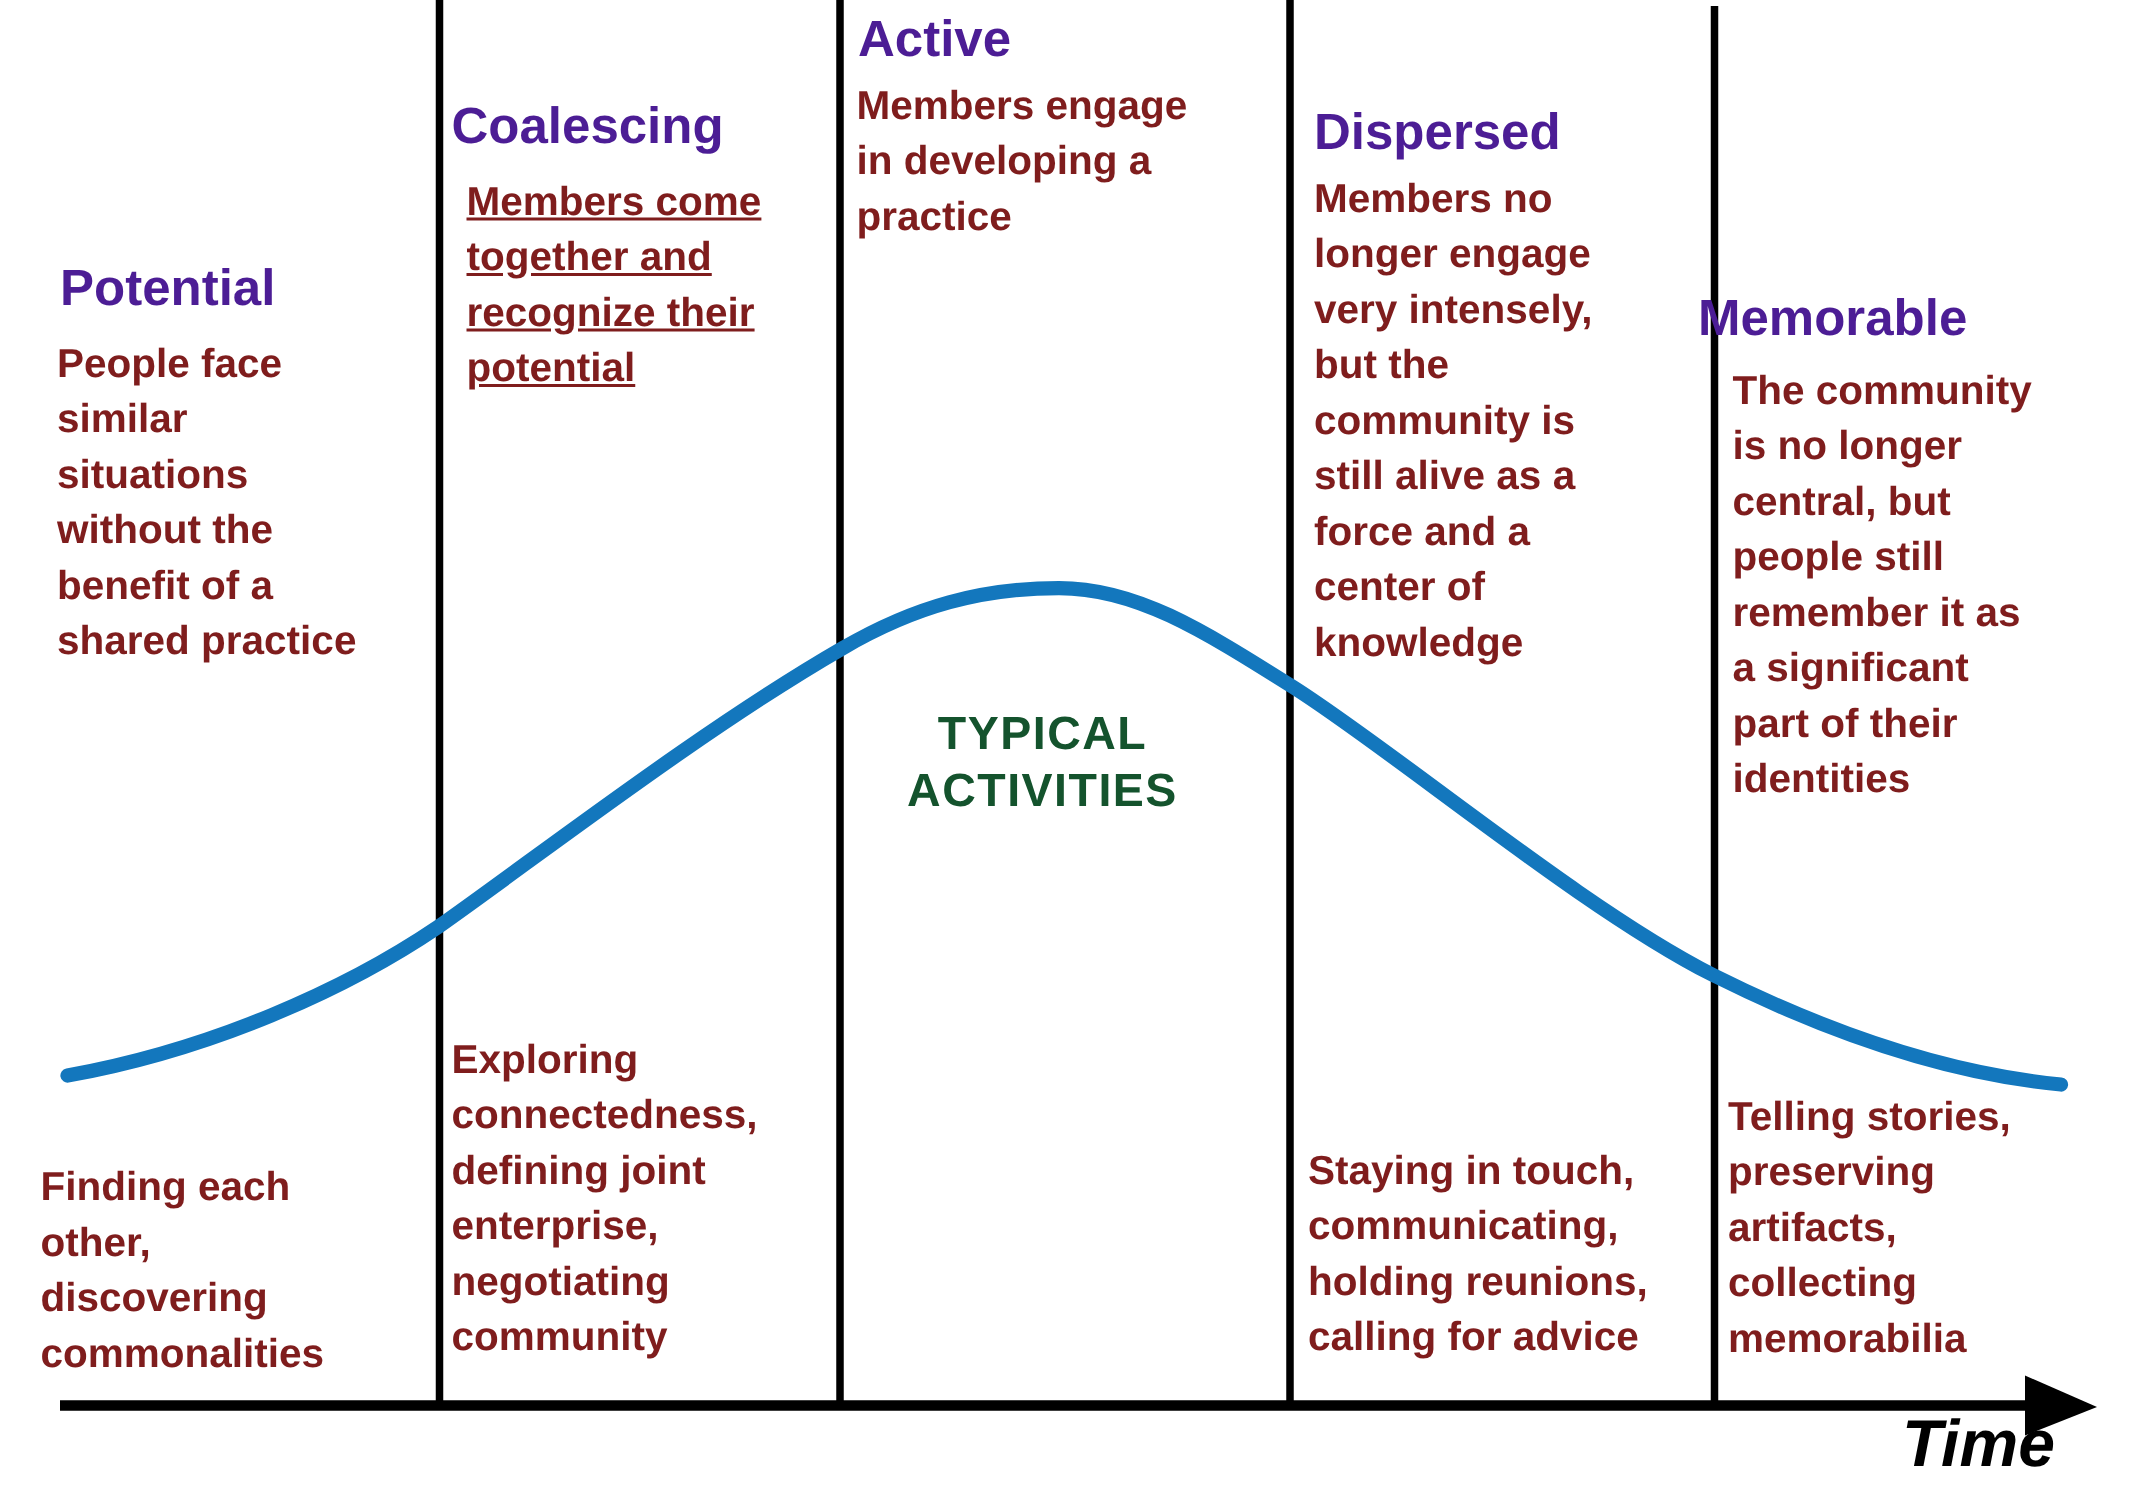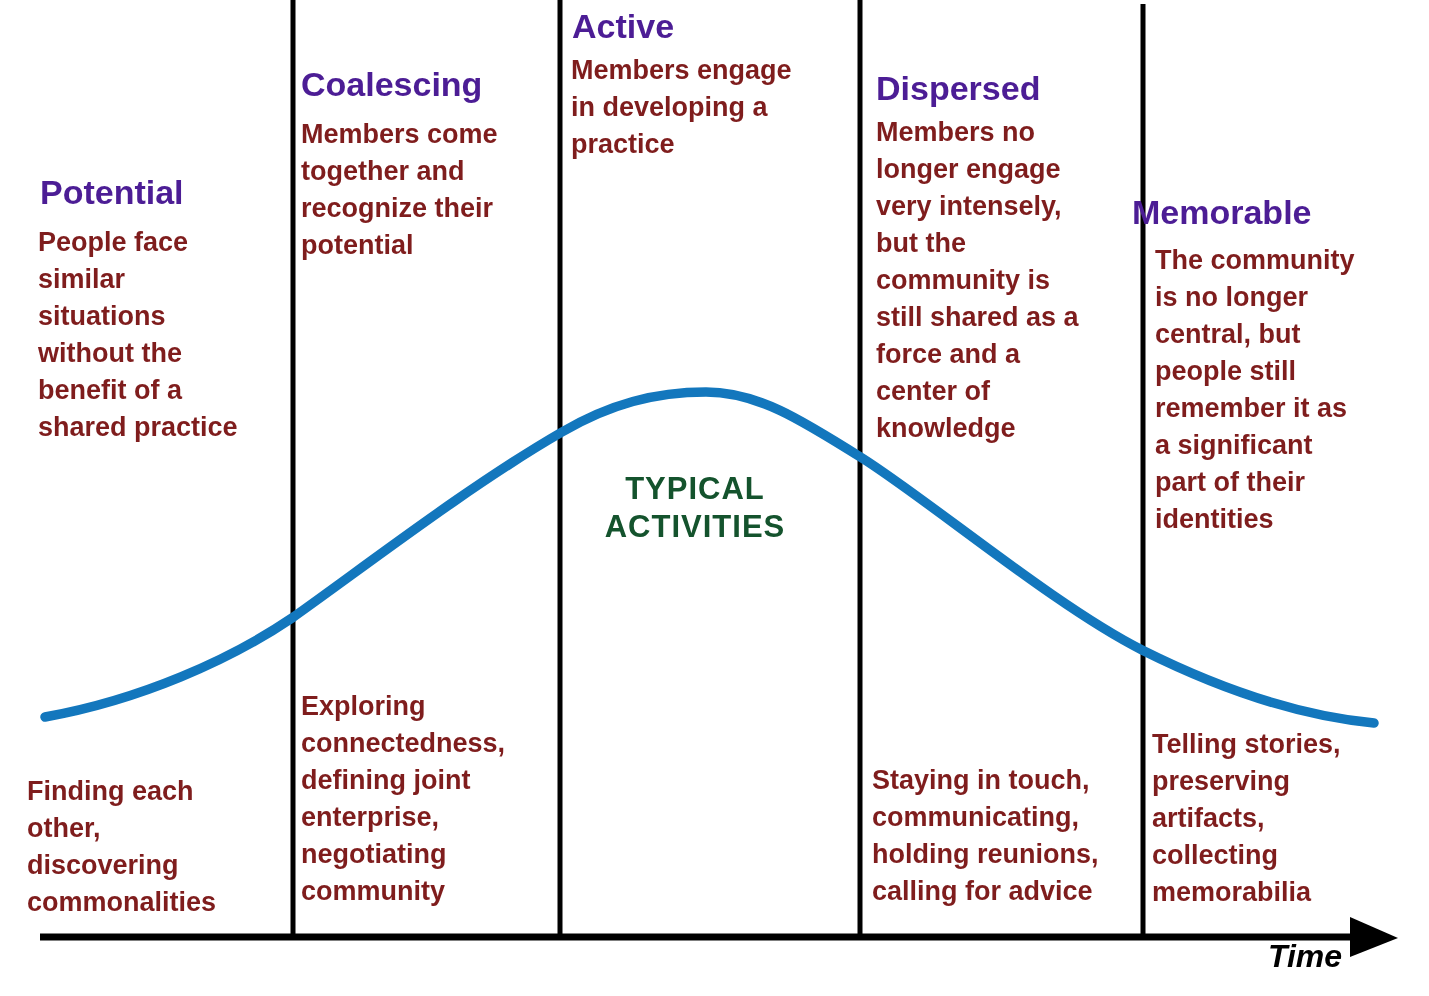--- a/index.html
+++ b/index.html
@@ -46,21 +46,21 @@
     font-size: 31px;
     line-height: 38px;
     letter-spacing: 1px;
     color: #14532d;
     text-align: center;
   }
   .time-label {
     position: absolute;
     font-weight: bold;
     font-style: italic;
-    font-size: 32px;
+    font-size: 44px;
     color: #000000;
   }
 </style>
 </head>
 <body>
 
 <div id="canvas">
 
   <svg id="diagram-svg" viewBox="0 0 1429 996">
 
@@ -87,21 +87,21 @@
 situations
 without the
 benefit of a
 shared practice</div>
   <div class="txt" style="left:27px; top:760px; width:250px;margin-top:13px;">Finding each
 other,
 discovering
 commonalities</div>
 
   <div class="stage-title" style="left:301px; top:64px;">Coalescing</div>
-  <div class="txt" style="left:301px; top:116px; width:252px;">Members come
+  <div class="txt" style="left:311px; top:116px; width:252px;text-decoration:underline;">Members come
 together and
 recognize their
 potential</div>
   <div class="txt" style="left:301px; top:688px; width:252px;">Exploring
 connectedness,
 defining joint
 enterprise,
 negotiating
 community</div>
 
@@ -111,21 +111,21 @@
 practice</div>
   <div class="center-label" style="left:545px; top:470px; width:300px;">TYPICAL
 ACTIVITIES</div>
 
   <div class="stage-title" style="left:876px; top:68px;">Dispersed</div>
   <div class="txt" style="left:876px; top:114px; width:262px;">Members no
 longer engage
 very intensely,
 but the
 community is
-still shared as a
+still alive as a
 force and a
 center of
 knowledge</div>
   <div class="txt" style="left:872px; top:762px; width:268px;">Staying in touch,
 communicating,
 holding reunions,
 calling for advice</div>
 
   <div class="stage-title" style="left:1132px; top:192px;">Memorable</div>
   <div class="txt" style="left:1155px; top:242px; width:272px;">The community

